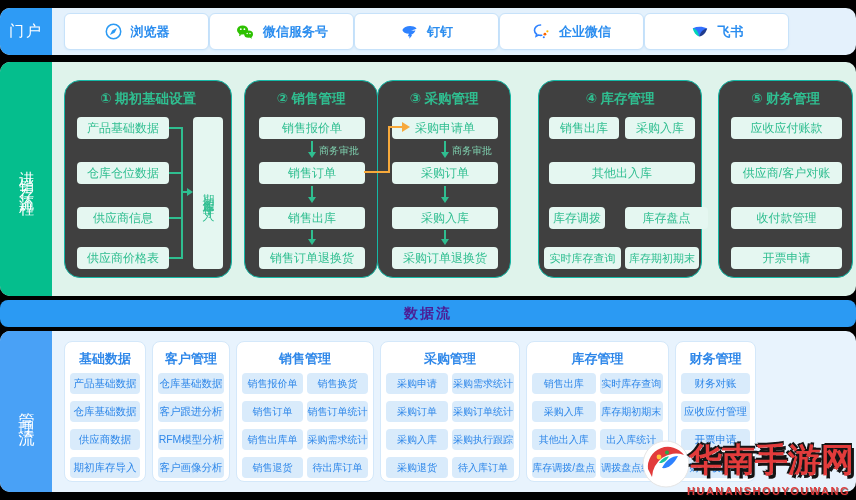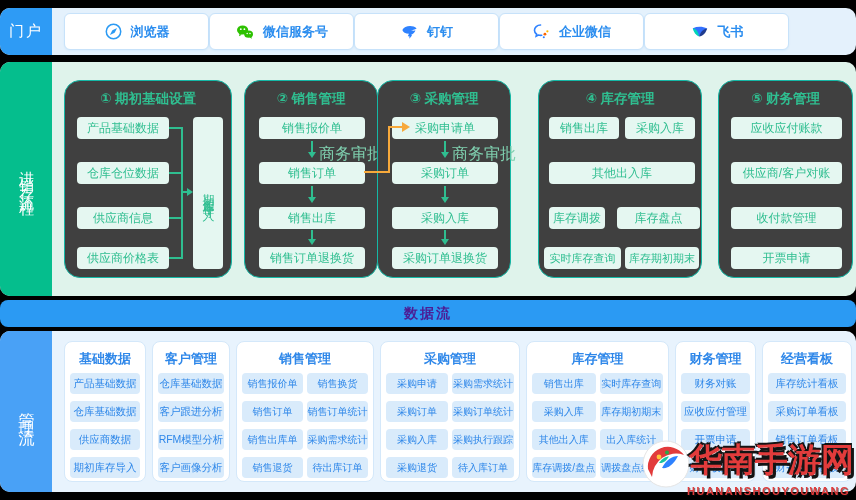--- a/index.html
+++ b/index.html
@@ -45,24 +45,24 @@
   .side-box{position:absolute;left:128px;top:36px;width:30px;height:152px;background:#E5F7F1;
             border-radius:4px;display:flex;align-items:center;justify-content:center;}
   .side-box span{writing-mode:vertical-lr;text-orientation:upright;letter-spacing:3px;
                  color:#2FBE90;font-size:12px;}
   .step{left:14px;width:106px;}
   .st1{top:36px}.st2{top:81px}.st3{top:126px}.st4{top:166px}
   .down-arrow{position:absolute;left:66px;width:2px;background:#2FBE90;}
   .down-arrow::after{content:'';position:absolute;left:-3px;top:100%;
                      border:4px solid transparent;border-top:6px solid #2FBE90;}
   .a1{top:60px;height:11px}.a2{top:105px;height:11px}.a3{top:149px;height:9px}
-  .appr{position:absolute;left:74px;top:63px;font-size:16px;color:#7FD0AF;white-space:nowrap;}
+  .appr{position:absolute;left:74px;top:63px;font-size:10px;color:#7FD0AF;white-space:nowrap;}
   .inv1{left:10px;top:36px;width:70px}.inv2{left:86px;top:36px;width:70px}
   .inv3{left:10px;top:81px;width:146px}
-  .inv4{left:10px;top:126px;width:56px}.inv5{left:78px;top:126px;width:83px}
+  .inv4{left:10px;top:126px;width:56px}.inv5{left:86px;top:126px;width:83px}
   .inv6{left:5px;top:166px;width:77px;font-size:11px}.inv7{left:86px;top:166px;width:74px;font-size:11px}
   .fin-items .finbox{left:12px;width:111px;}
   .fin-items .finbox:nth-child(1){top:36px}.fin-items .finbox:nth-child(2){top:81px}
   .fin-items .finbox:nth-child(3){top:126px}.fin-items .finbox:nth-child(4){top:166px}
   .oc{position:absolute;background:#F7A93B;}
   .oc-h1{left:364px;top:109px;width:26px;height:2px;}
   .oc-v{left:388px;top:64px;width:2px;height:47px;}
   .oc-h2{left:388px;top:64px;width:15px;height:2px;}
   .oc-head{position:absolute;left:402px;top:60px;width:0;height:0;background:none;
            border:5px solid transparent;border-left:8px solid #F7A93B;}
@@ -315,31 +315,20 @@
           </div>
         </div>
         <div class="mcard">
           <div class="mcard-title">财务管理</div>
           <div class="mcols">
             <div class="mcol">
               <div class="mitem">财务对账</div>
               <div class="mitem">应收应付管理</div>
               <div class="mitem">开票申请</div>
               <div class="mitem">财务收支表</div>
-            </div>
-          </div>
-        </div>
-        <div class="mcard">
-          <div class="mcard-title">经营看板</div>
-          <div class="mcols">
-            <div class="mcol">
-              <div class="mitem">库存统计看板</div>
-              <div class="mitem">采购订单看板</div>
-              <div class="mitem">销售订单看板</div>
-              <div class="mitem">财务收支看板</div>
             </div>
           </div>
         </div>
       </div>
   </section>
 
   <div class="watermark">
     <span class="wm-logo">
       <svg viewBox="0 0 52 52" width="52" height="52">
           <circle cx="26" cy="26" r="23" fill="#fff" stroke="#e5e5e5"></circle>

